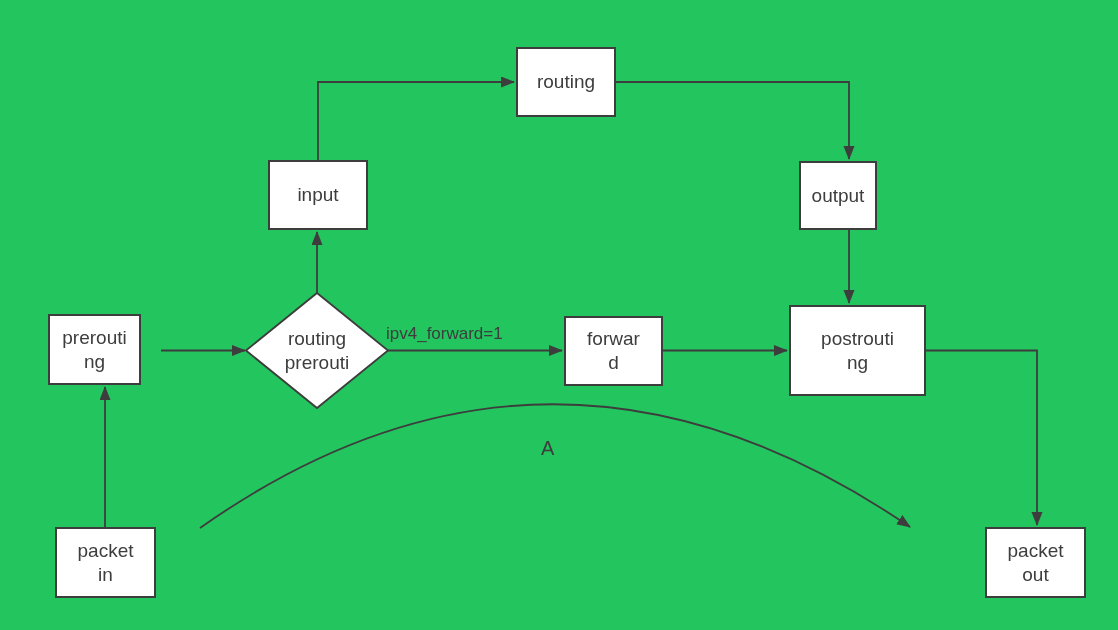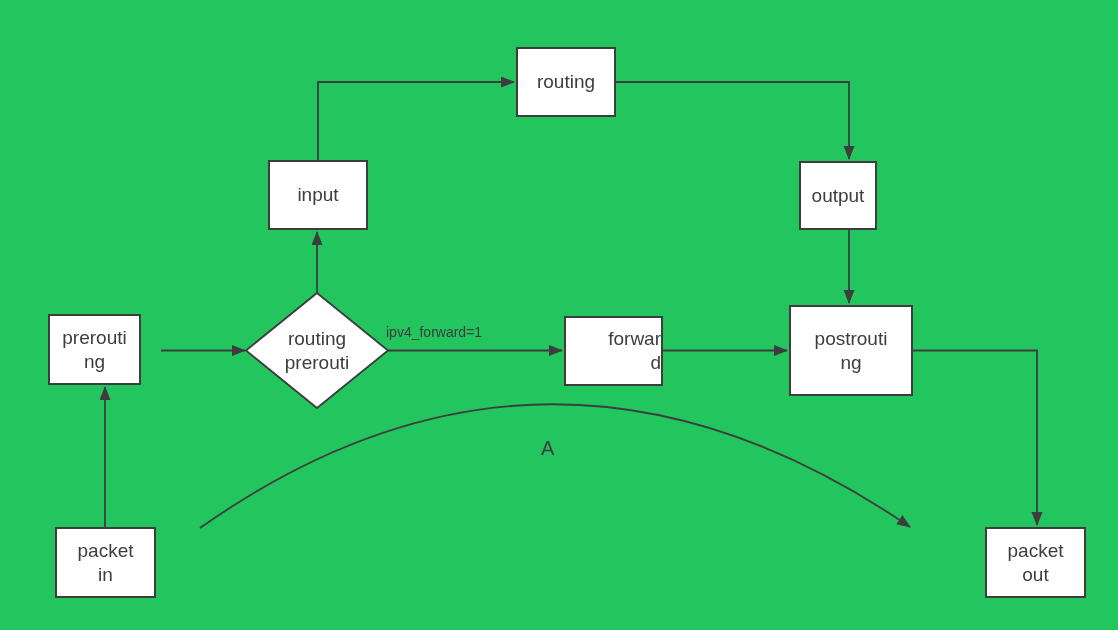--- a/index.html
+++ b/index.html
@@ -45,21 +45,21 @@
     align-items: center;
     justify-content: center;
     text-align: center;
     font-size: 19px;
     line-height: 24px;
     color: #3d3d3d;
     background: transparent;
   }
   .edge-label {
     position: absolute;
-    font-size: 14px;
+    font-size: 17px;
     color: #3d3d3d;
     white-space: nowrap;
   }
 </style>
 </head>
 <body>
 
 <div class="canvas">
 
   <svg class="connector-layer" viewBox="0 0 1118 630" xmlns="http://www.w3.org/2000/svg">
@@ -102,26 +102,26 @@
 
   <div class="node" style="left:799px; top:161px; width:78px; height:69px;">
     <span>output</span>
   </div>
 
   <div class="node" style="left:48px; top:314px; width:93px; height:71px;">
     <span>prerouti</span>
     <span>ng</span>
   </div>
 
-  <div class="node" style="left:564px; top:316px; width:99px; height:70px;align-items:flex-end;">
+  <div class="node" style="left:564px; top:316px; width:99px; height:70px;">
     <span>forwar</span>
     <span>d</span>
   </div>
 
-  <div class="node" style="left:789px; top:305px; width:124px; height:91px;">
+  <div class="node" style="left:789px; top:305px; width:137px; height:91px;">
     <span>postrouti</span>
     <span>ng</span>
   </div>
 
   <div class="node" style="left:55px; top:527px; width:101px; height:71px;">
     <span>packet</span>
     <span>in</span>
   </div>
 
   <div class="node" style="left:985px; top:527px; width:101px; height:71px;">

